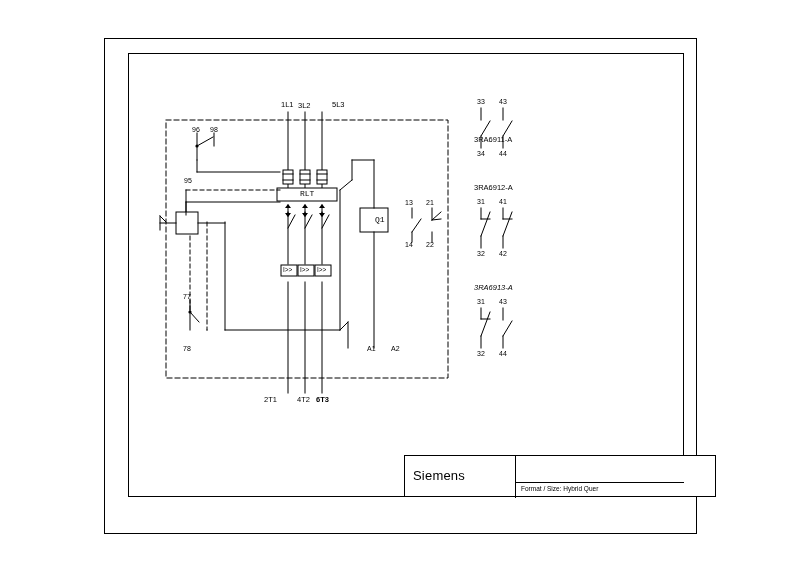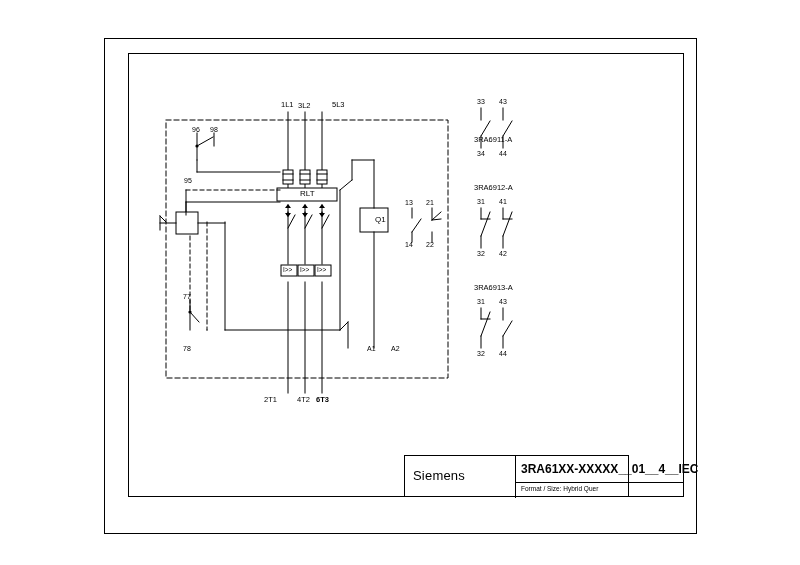--- a/index.html
+++ b/index.html
@@ -46,21 +46,21 @@
     top: 0;
     width: 800px;
     height: 565px;
     pointer-events: none;
   }
   
   .titleblock {
     position: absolute;
     left: 404px;
     top: 455px;
-    width: 225px;
+    width: 312px;
     height: 42px;
     border: 1px solid #000;
     box-sizing: border-box;
     background: #fff;
   }
   .tb-vline {
     position: absolute;
     left: 110px;
     top: 0;
     width: 1px;
@@ -105,20 +105,21 @@
     font-size: 7px;
     color: #000;
     white-space: nowrap;
     line-height: 1;
   }
   .lbl.b {
     font-size: 7.5px;
   }
   .lbl.rlt {
     font-size: 8px;
+    font-family: Liberation Mono, monospace;
   }
 </style>
 </head>
 <body>
 
 <div id="page">
 
   <div class="sheet-outer"></div>
   <div class="sheet-inner"></div>
 
@@ -292,27 +293,26 @@
   <div class="lbl" style="left:499px; top:98px;">43</div>
   <div class="lbl" style="left:477px; top:150px;">34</div>
   <div class="lbl" style="left:499px; top:150px;">44</div>
 
   <div class="lbl b" style="left:474px; top:184px;">3RA6912-A</div>
   <div class="lbl" style="left:477px; top:198px;">31</div>
   <div class="lbl" style="left:499px; top:198px;">41</div>
   <div class="lbl" style="left:477px; top:250px;">32</div>
   <div class="lbl" style="left:499px; top:250px;">42</div>
 
-  <div class="lbl b" style="left:474px; top:284px;">3RA6913-A</div>
+  <div class="lbl b" style="left:474px; top:284px;font-style:italic;">3RA6913-A</div>
   <div class="lbl" style="left:477px; top:298px;">31</div>
   <div class="lbl" style="left:499px; top:298px;">43</div>
   <div class="lbl" style="left:477px; top:350px;">32</div>
   <div class="lbl" style="left:499px; top:350px;">44</div>
 
   <div class="titleblock">
     <div class="tb-vline"></div>
     <div class="tb-hline"></div>
     <div class="tb-brand">Siemens</div>
-    <div class="tb-docno">3RA61XX-XXXXX__01__4__IEC</div>
     <div class="tb-format">Format / Size: Hybrid Quer</div>
   </div>
 
 </div>
 
 </body></html>

